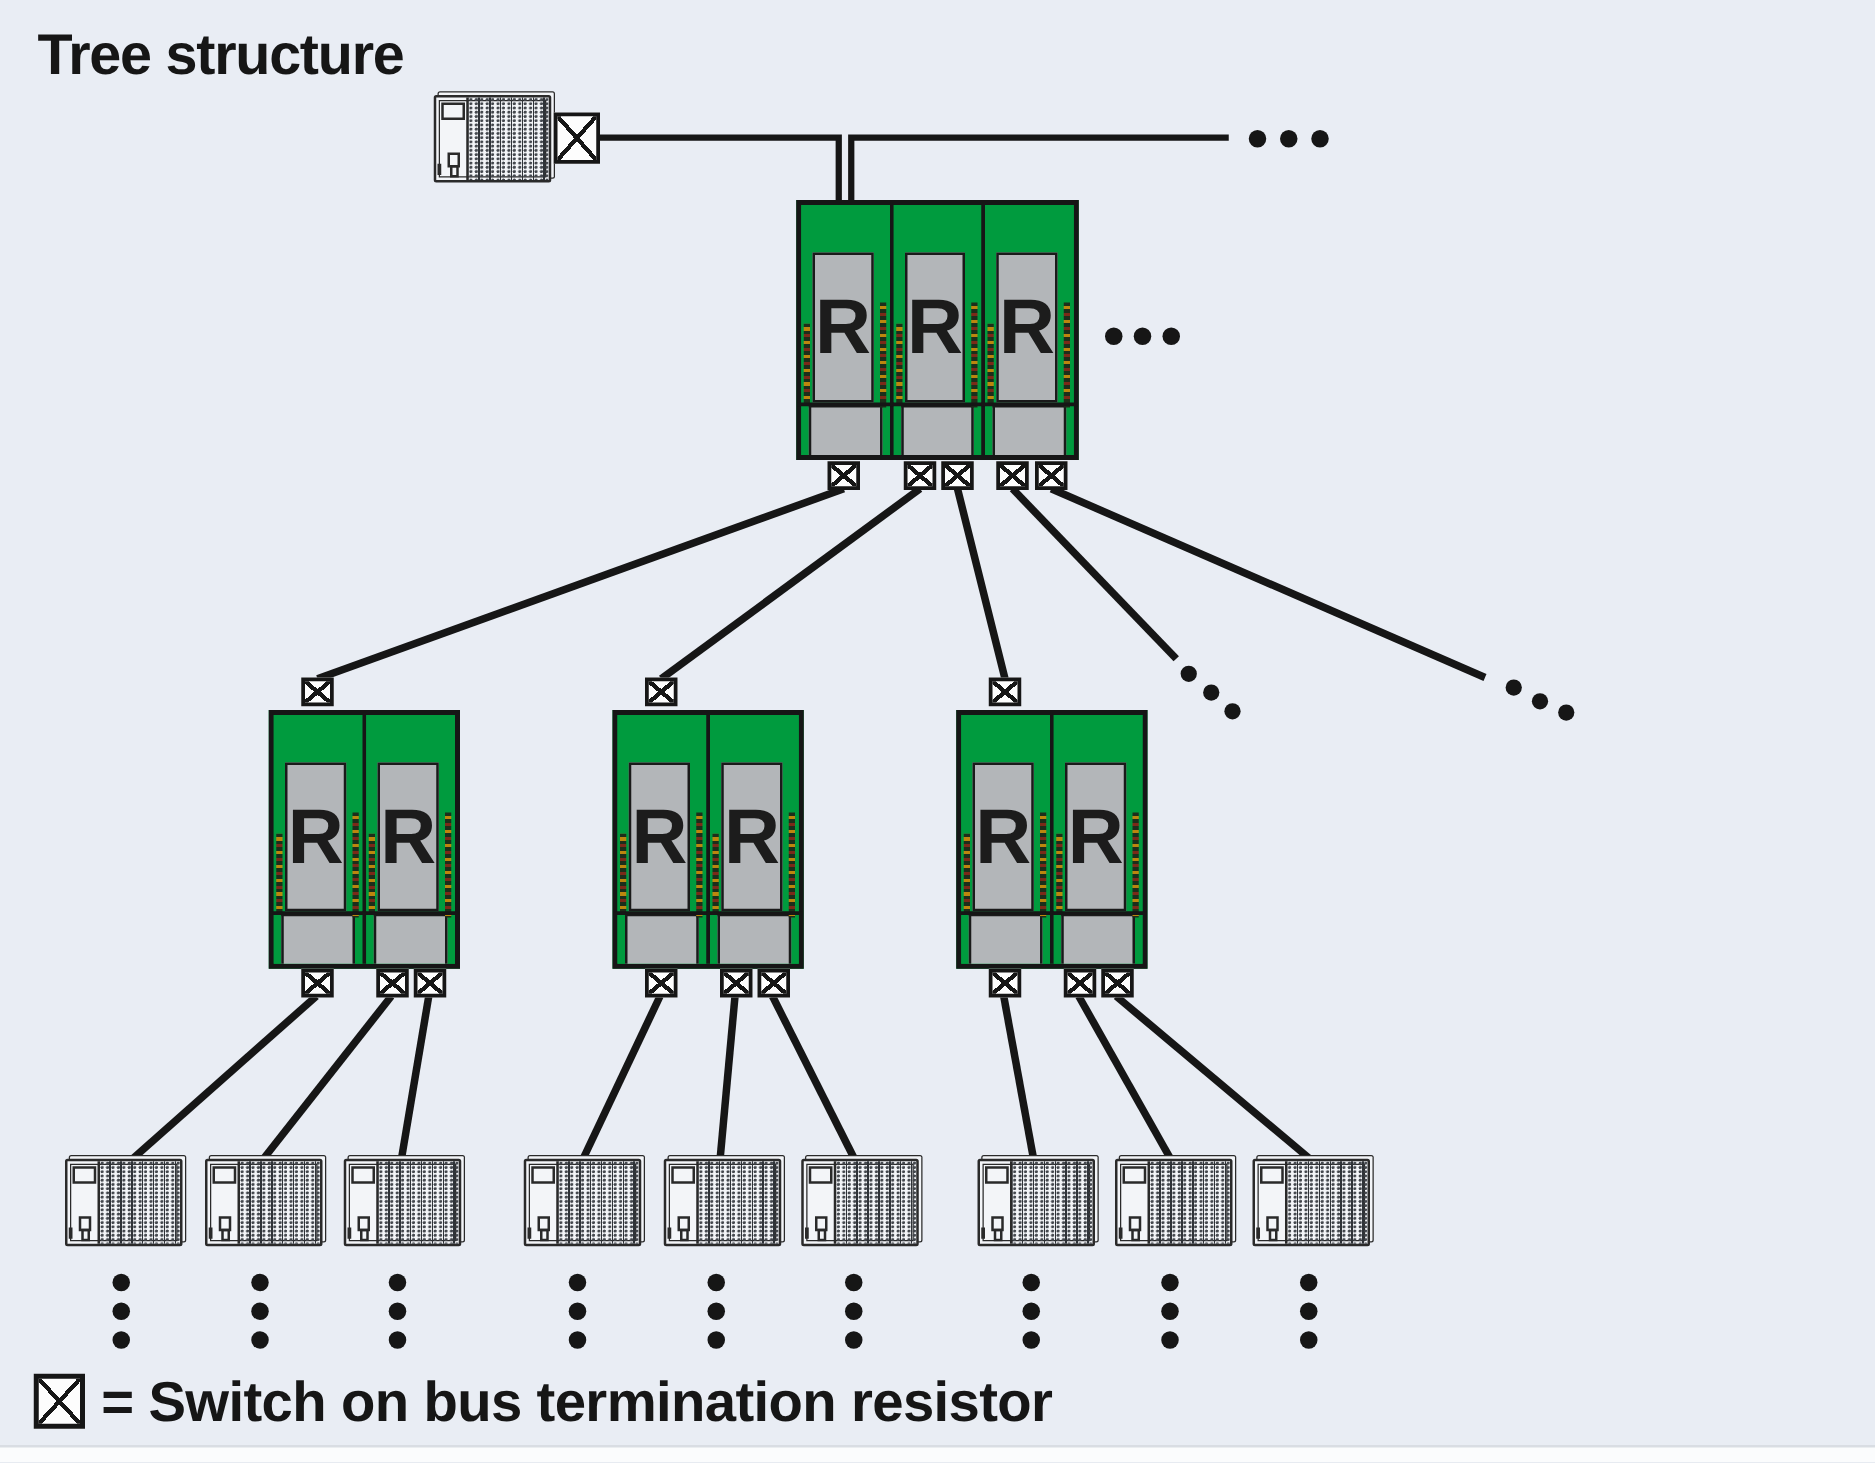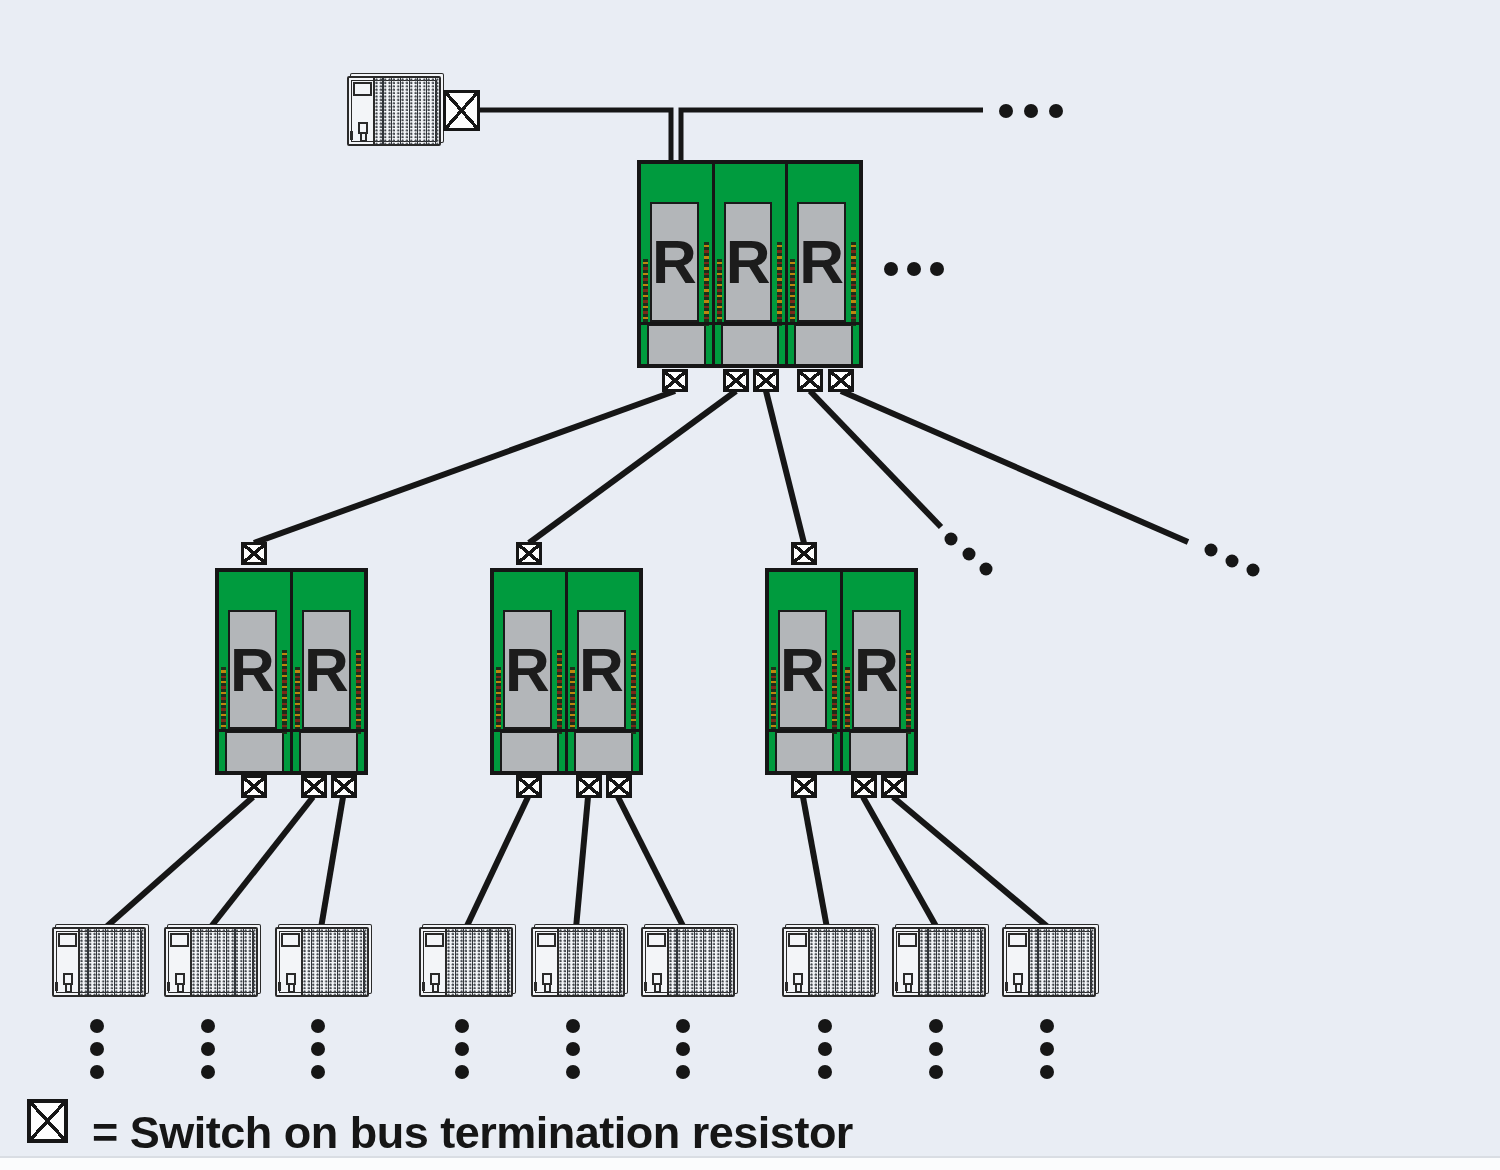--- a/index.html
+++ b/index.html
@@ -57,21 +57,21 @@
   .plc-mods{
     position:absolute;left:26px;right:0;top:0;bottom:0;
     background-image:
       repeating-linear-gradient(to right, rgba(0,0,0,0) 0 7.5px, #2f3338 7.5px 8.7px),
       radial-gradient(circle at 1.6px 1.6px, #43474d 1.1px, rgba(0,0,0,0) 1.4px);
     background-size:auto, 4.35px 3.4px;
   }
   
   .legend-text{
     position:absolute;left:80px;top:1097px;font-size:45px;font-weight:bold;color:#161616;
-    letter-spacing:-0.5px;z-index:3;line-height:48px;margin:12px;
+    letter-spacing:-0.5px;z-index:3;line-height:48px;margin:1px;
   }
   .bottom-strip{
     position:absolute;left:0;right:0;bottom:0;height:12px;background:#fbfcfd;
     border-top:2px solid #d9dde3;z-index:4;
   }
 </style>
 </head>
 <body>
 
 <div class="canvas">
@@ -140,20 +140,21 @@
       <circle cx="825" cy="1072" r="7"></circle>
       <circle cx="936" cy="1026" r="7"></circle>
       <circle cx="936" cy="1049" r="7"></circle>
       <circle cx="936" cy="1072" r="7"></circle>
       <circle cx="1047" cy="1026" r="7"></circle>
       <circle cx="1047" cy="1049" r="7"></circle>
       <circle cx="1047" cy="1072" r="7"></circle>
     </g>
   </svg>
 
+  <h1 class="title">Tree structure</h1>
 
   <div class="plc" style="left:347px;top:76px;">
     <div class="plc-inner"></div>
     <div class="plc-left">
       <div class="plc-display"></div>
       <div class="plc-slot"></div>
       <div class="plc-key"></div>
       <div class="plc-key2"></div>
     </div>
     <div class="plc-mods"></div>

